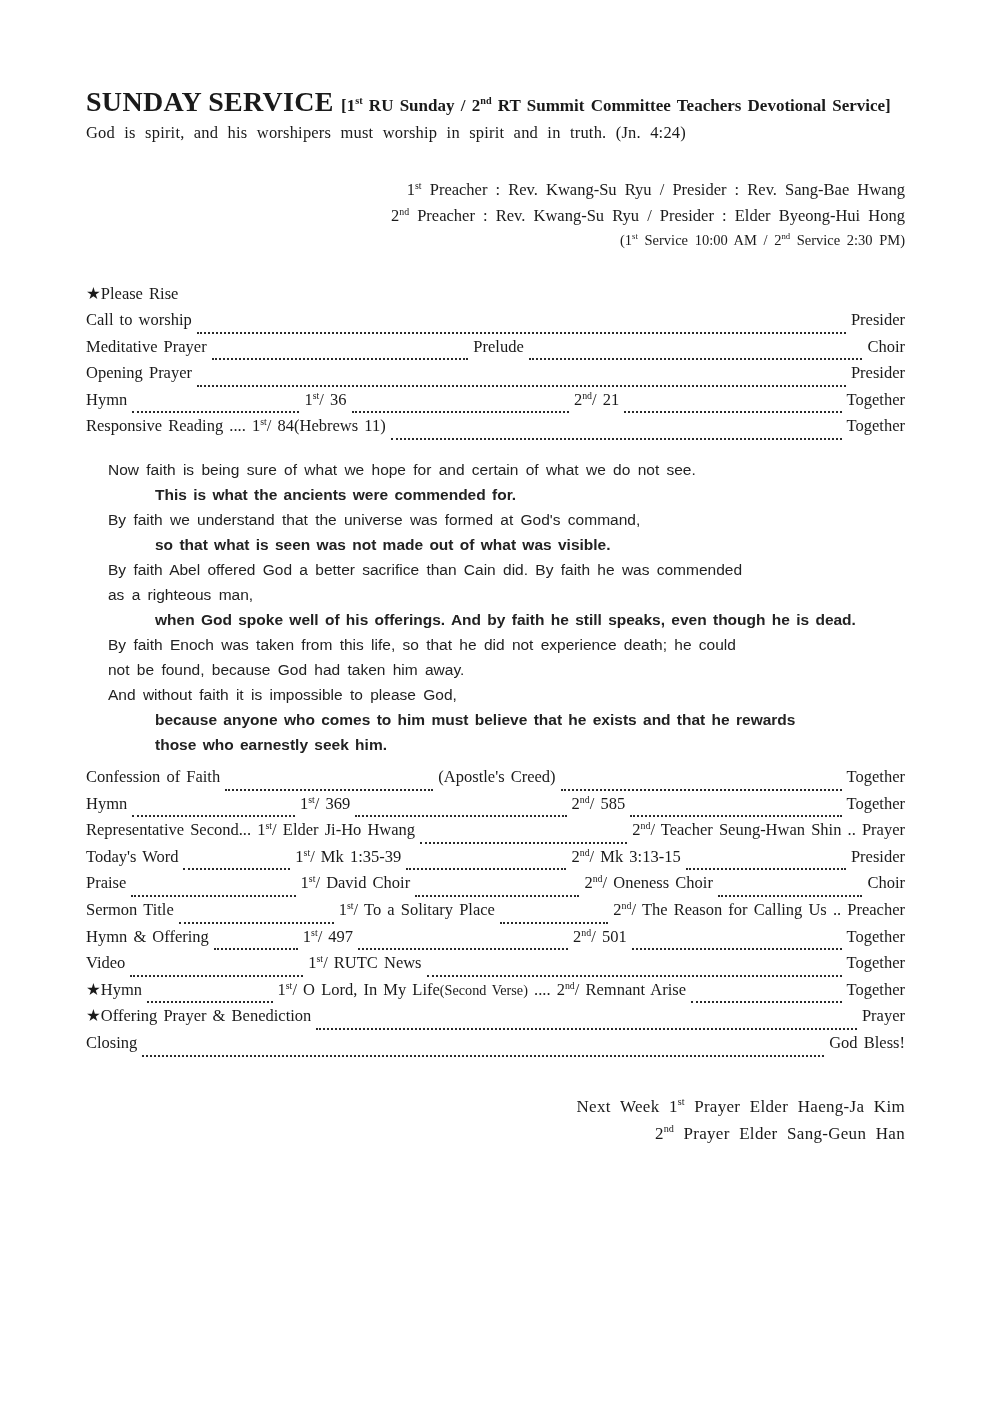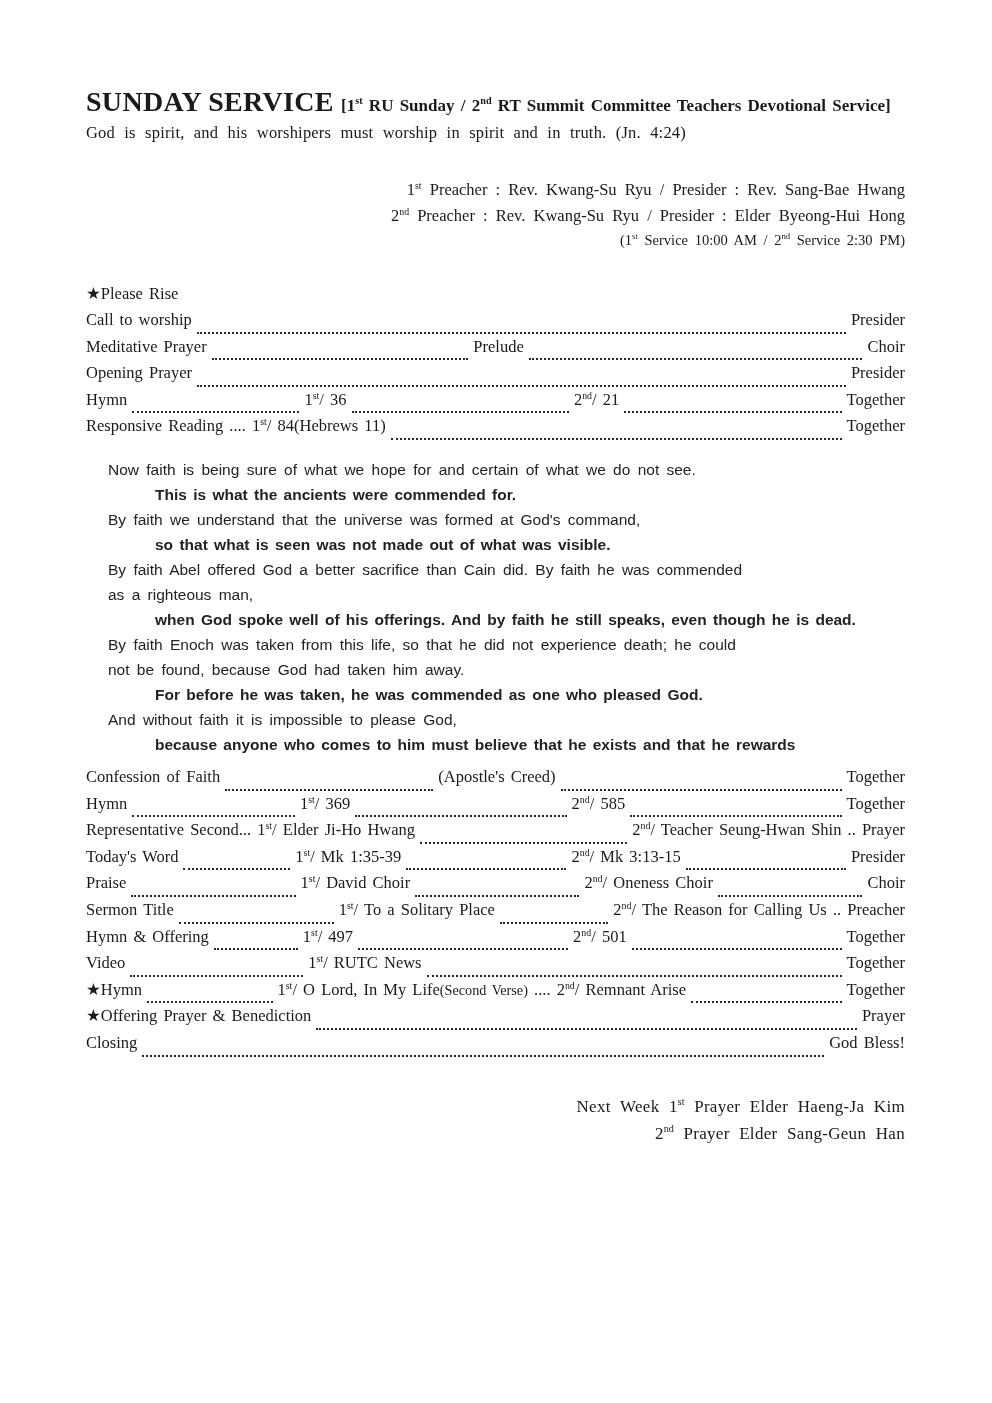--- a/index.html
+++ b/index.html
@@ -95,23 +95,23 @@
     <section class="scripture">
         <div class="line">Now faith is being sure of what we hope for and certain of what we do not see.</div>
         <div class="line b">This is what the ancients were commended for.</div>
         <div class="line">By faith we understand that the universe was formed at God's command,</div>
         <div class="line b">so that what is seen was not made out of what was visible.</div>
         <div class="line">By faith Abel offered God a better sacrifice than Cain did. By faith he was commended</div>
         <div class="line">as a righteous man,</div>
         <div class="line b">when God spoke well of his offerings. And by faith he still speaks, even though he is dead.</div>
         <div class="line">By faith Enoch was taken from this life, so that he did not experience death; he could</div>
         <div class="line">not be found, because God had taken him away.</div>
-        <div class="line b">For before he was taken, he was commended as one who pleased God.</div>
         <div class="line">And without faith it is impossible to please God,</div>
         <div class="line b">because anyone who comes to him must believe that he exists and that he rewards</div>
+        <div class="line b">those who earnestly seek him.</div>
       </section>
 
     <section class="program program-second">
         <div class="row">
           <span class="seg">Confession of Faith</span>
           <span class="lead" style="flex-grow: 1;"></span>
           <span class="seg">(Apostle's Creed)</span>
           <span class="lead" style="flex-grow: 1.35;"></span>
           <span class="seg">Together</span>
         </div>

